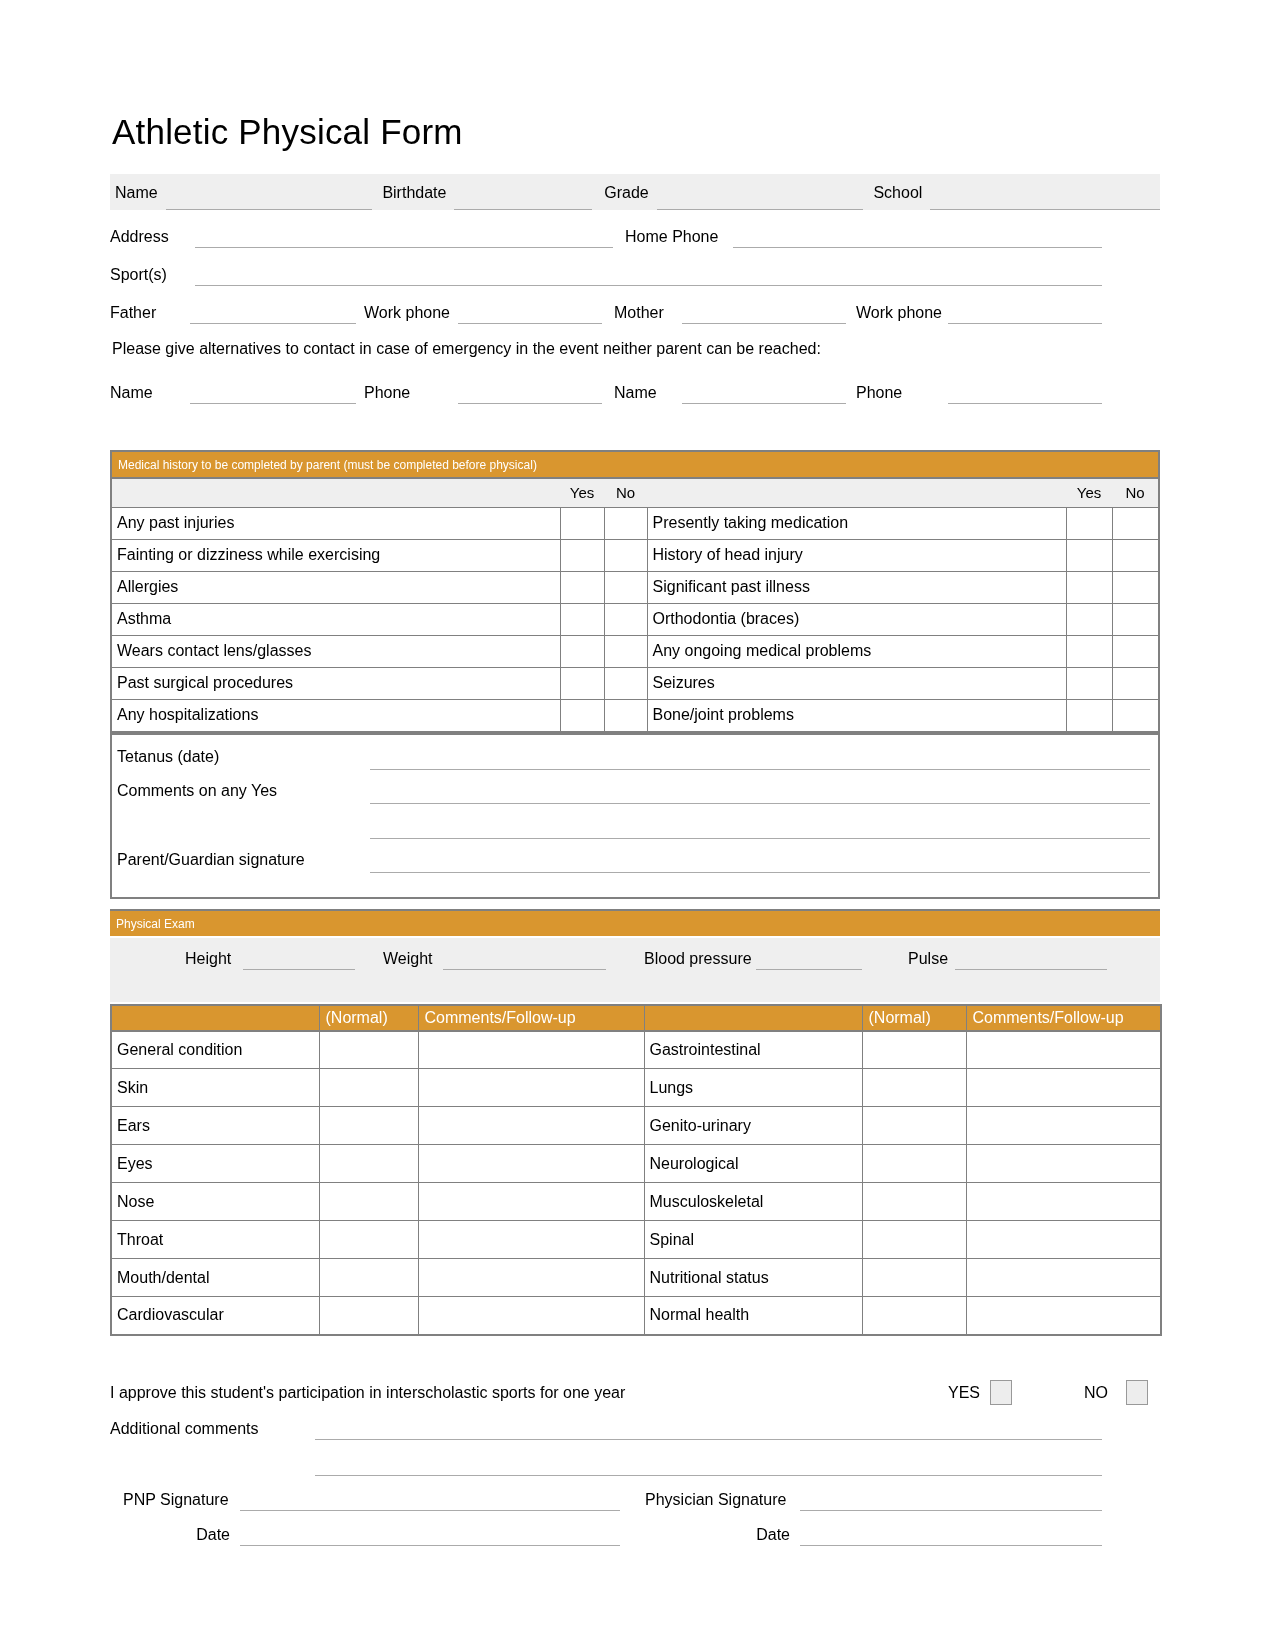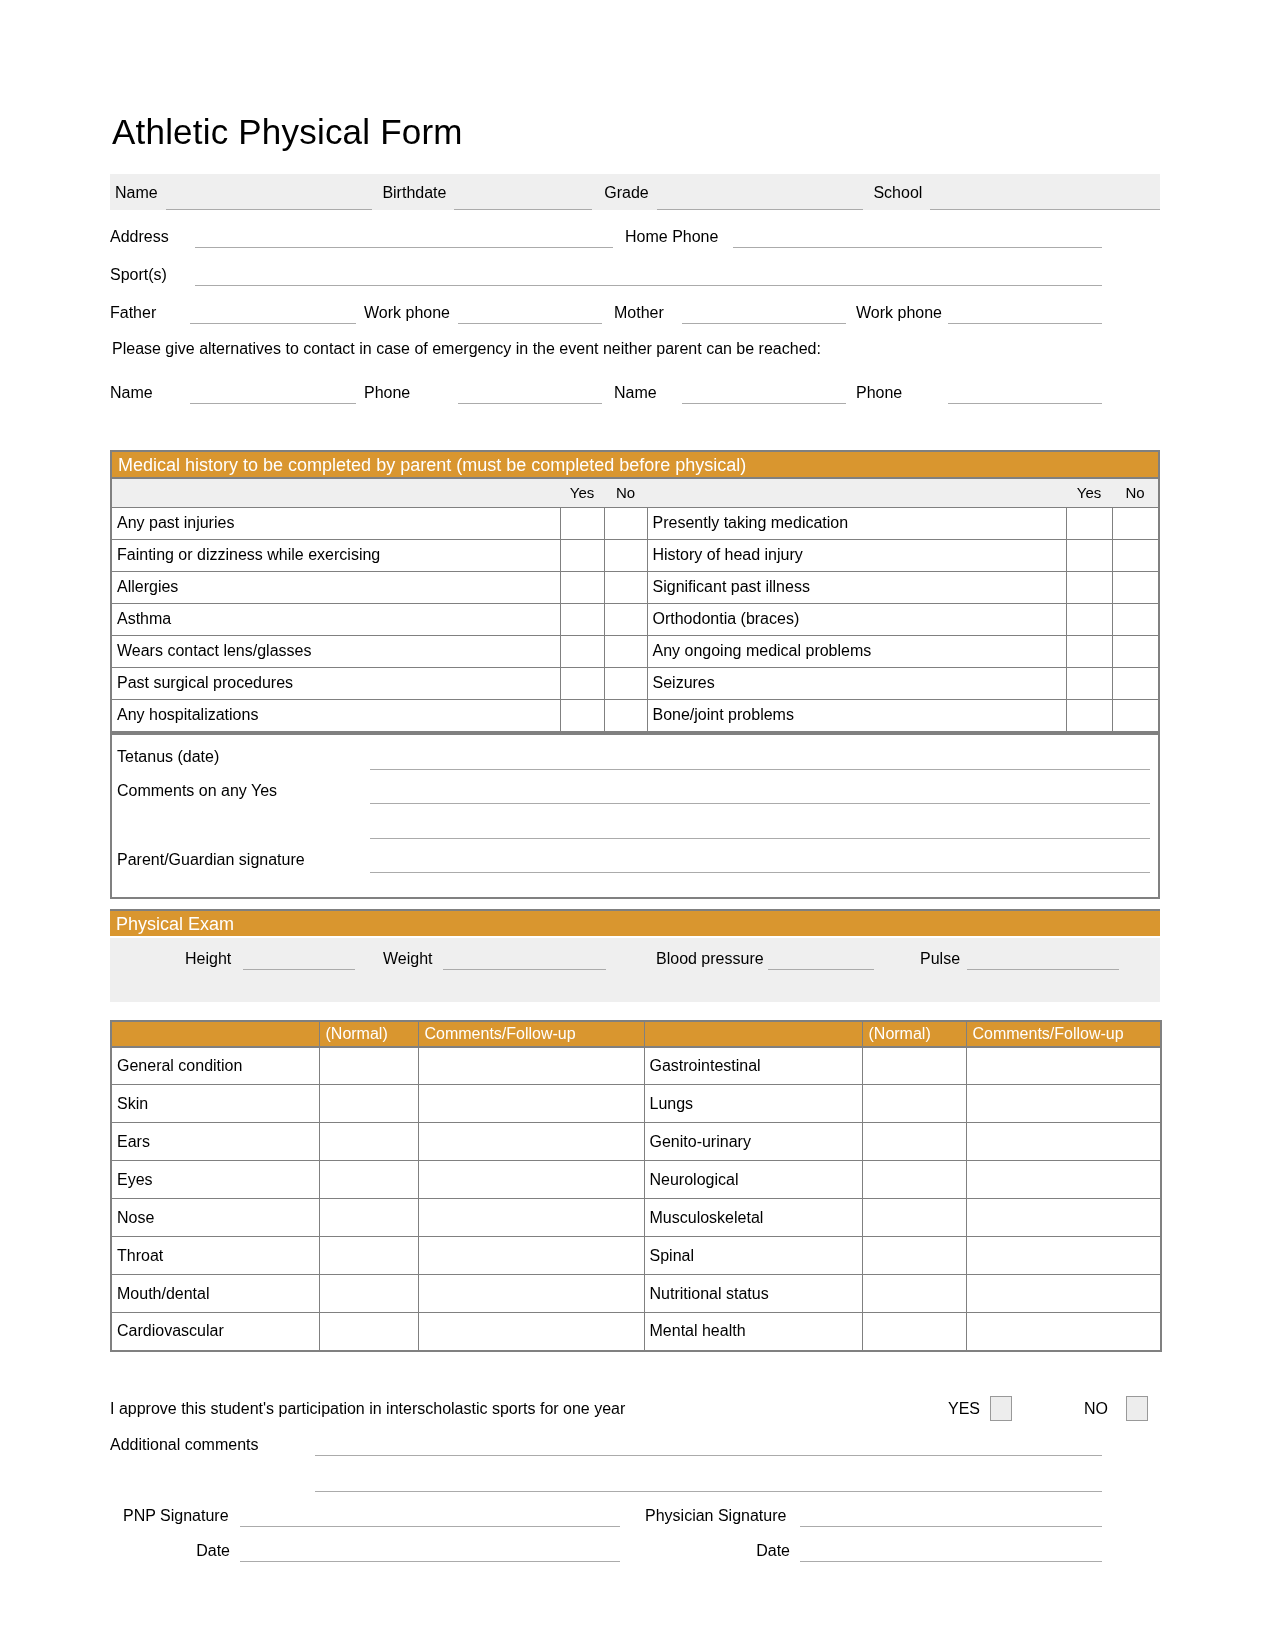--- a/index.html
+++ b/index.html
@@ -30,21 +30,21 @@
   }
   .grayband .lbl { padding-bottom: 8px; white-space: nowrap; }
   .grayband .fill { height: 30px; }
 
   .note { margin: 16px 0 0 2px; height: 20px; }
 
   
   .section-wrap { width: 1050px; border: 2px solid #808080; margin-top: 46px; }
   .orange-bar {
     background: #D9962F; color: #fff; height: 27px; line-height: 27px;
-    padding-left: 6px; font-size: 18px;
+    padding-left: 6px; font-size: 12px;
   }
   .orange-bar.inner { border-bottom: 2px solid #808080; }
   .standalone-bar { width: 1050px; border-top: 2px solid #808080; margin-top: 10px; }
 
   table.mh { width: 1046px; border-collapse: collapse; table-layout: fixed; }
   table.mh td { border: 1px solid #808080; height: 32px; padding: 0 0 0 5px; overflow: hidden; }
   table.mh tr.head td { background: #EFEFEF; border-left: none; border-right: none; border-top: none; height: 28px; }
   table.mh td.yn { padding: 0; }
   table.mh tr.head td.yn { text-align: center; font-size: 15px; padding: 0; }
   table.mh td:first-child { border-left: none; }
@@ -58,21 +58,21 @@
 
   
   .vitals {
     background: #EFEFEF; width: 1050px; height: 64px; margin-top: 2px;
     padding: 6px 0 0 75px; display: flex; align-items: flex-start;
   }
   .vitals .vrow { display: flex; align-items: flex-end; height: 26px; width: 100%; }
   .vitals .lbl { padding-bottom: 2px; white-space: nowrap; }
   .vitals .fill { height: 22px; }
 
-  table.exam { width: 1050px; border-collapse: collapse; table-layout: fixed; border: 2px solid #808080; margin-top: 18px; }
+  table.exam { width: 1050px; border-collapse: collapse; table-layout: fixed; border: 2px solid #808080; margin-top: 2px; }
   table.exam td { border: 1px solid #808080; height: 38px; padding: 0 0 0 5px; overflow: hidden; }
   table.exam tr.ohead td {
     background: #D9962F; color: #fff; height: 26px; border-bottom: 2px solid #808080; padding-left: 6px;
   }
 
   
   .approval { display: flex; align-items: center; margin-top: 44px; height: 26px; width: 1050px; }
   .approval .stmt { width: 838px; }
   .cb { width: 22px; height: 25px; background: #EDEDED; border: 1px solid #999; margin-left: 10px; }
   .cb.second { margin-left: 18px; }
@@ -247,21 +247,21 @@
   </div>
 
   <div class="orange-bar standalone-bar">Physical Exam</div>
 
   <div class="vitals">
     <div class="vrow">
       <span class="lbl" style="width:58px;">Height</span>
       <div class="fill" style="width:112px; margin-right:28px;"></div>
       <span class="lbl" style="width:60px;">Weight</span>
       <div class="fill" style="width:163px; margin-right:38px;"></div>
-      <span class="lbl" style="width:112px;margin-left:12px;">Blood pressure</span>
+      <span class="lbl" style="width:112px;">Blood pressure</span>
       <div class="fill" style="width:106px; margin-right:38px;"></div>
       <span class="lbl" style="width:47px;margin-left:8px;">Pulse</span>
       <div class="fill" style="width:152px;"></div>
     </div>
   </div>
 
   <table class="exam">
     <colgroup>
       <col style="width:208px;">
         <col style="width:99px;">
@@ -332,21 +332,21 @@
       <td></td>
       <td></td>
       <td>Nutritional status</td>
       <td></td>
       <td></td>
     </tr>
     <tr>
       <td>Cardiovascular</td>
       <td></td>
       <td></td>
-      <td>Mental health</td>
+      <td>Normal health</td>
       <td></td>
       <td></td>
     </tr>
   </tbody>
     </table>
 
   <div class="approval">
     <span class="stmt">I approve this student's participation in interscholastic sports for one year</span>
     <span>YES</span>
     <div class="cb"></div>

